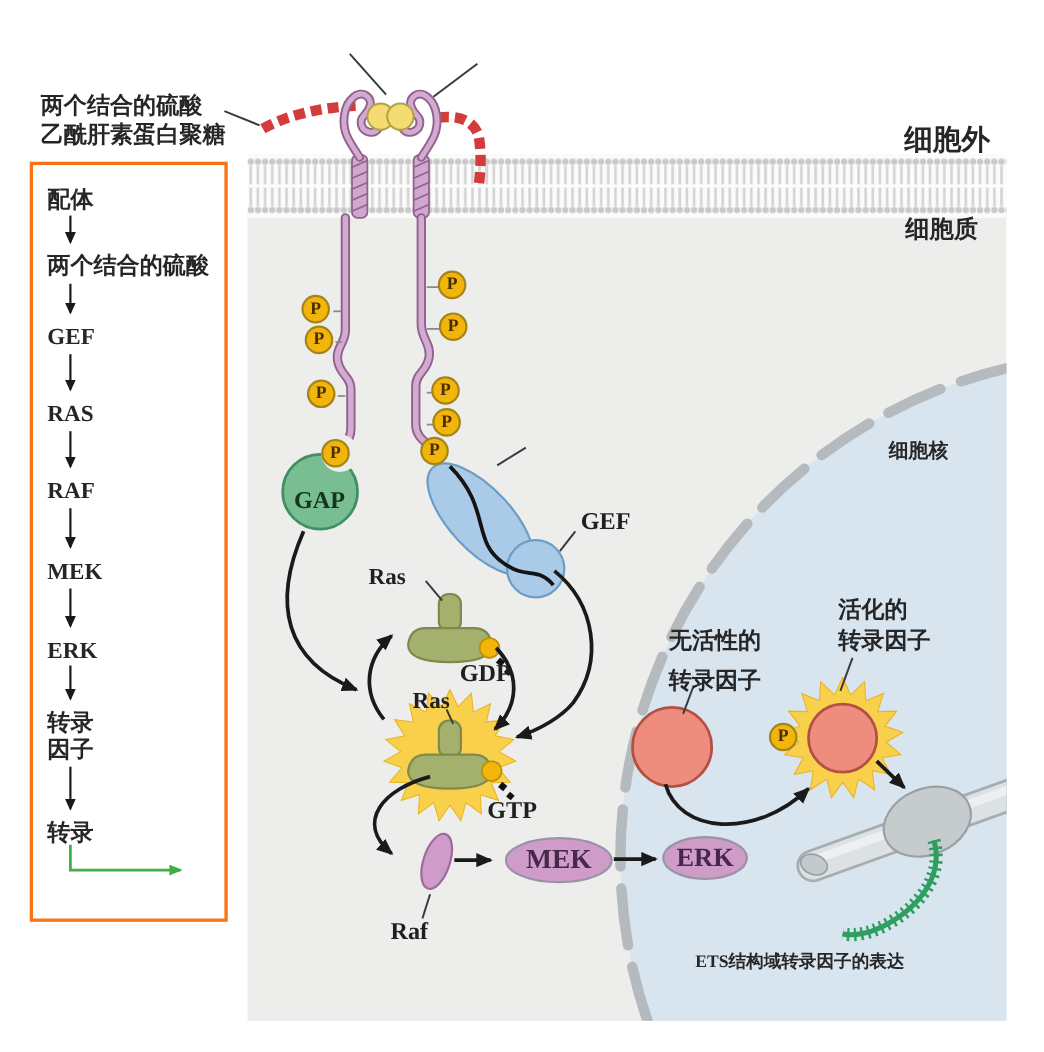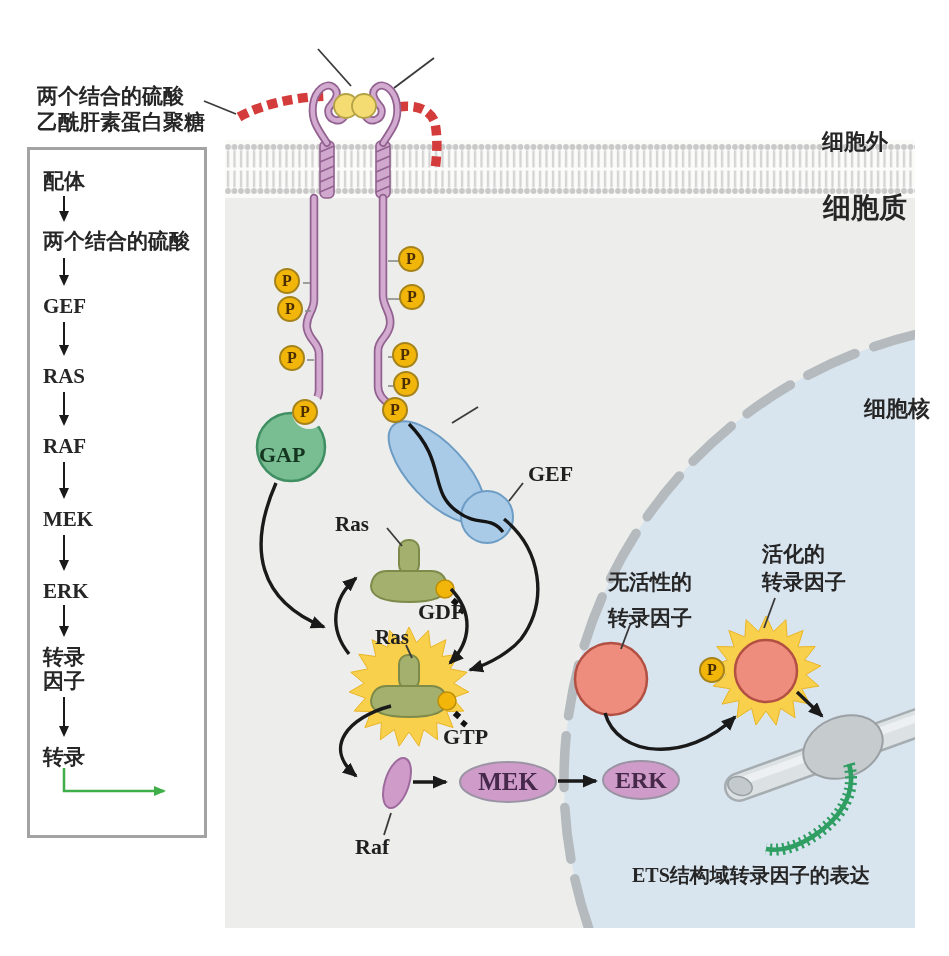--- a/index.html
+++ b/index.html
@@ -1,21 +1,21 @@
 <!DOCTYPE html>
 <html><head>
 <meta charset="utf-8">
 <style>
   html,body{margin:0;padding:0;background:#ffffff;}
   .stage{position:relative;width:949px;height:956px;background:#fff;overflow:hidden;
          font-family:"Liberation Serif",serif;}
   .art{position:absolute;left:0;top:0;z-index:2;pointer-events:none;}
   
   .pathway-box{position:absolute;left:27px;top:147px;width:174px;height:685px;
-               background:#fff;border:3px solid #a3a3a3;z-index:1;text-align:right;}
+               background:#fff;border:3px solid #f97316;z-index:1;text-align:right;}
   .box-item{position:absolute;left:13px;font:600 21px "Liberation Serif",serif;
             color:#262626;white-space:pre-line;line-height:24px;}
   
   .lbl{position:absolute;z-index:3;font:600 21px "Liberation Serif",serif;color:#262626;
        white-space:pre-line;line-height:26px;}
   .latin{font:600 22px "Liberation Serif",serif;color:#1f1f1f;}
   .kinase-txt{font:700 25px "Liberation Serif",serif;color:#46294a;text-align:center;}
   
   .pp{position:absolute;z-index:4;width:26px;height:26px;border-radius:50%;
       background:#f2b60b;border:2px solid #a5831a;box-sizing:border-box;
@@ -201,30 +201,30 @@
       <line x1="64" y1="462" x2="64" y2="497"></line>
       <line x1="64" y1="535" x2="64" y2="569"></line>
       <line x1="64" y1="605" x2="64" y2="635"></line>
       <line x1="64" y1="697" x2="64" y2="735"></line>
     </g>
     <path d="M64,768 L64,791 L164,791" fill="none" stroke="#3fae49" stroke-width="2.5" marker-end="url(#ahg)"></path>
   </svg>
 
   <div class="lbl" style="left:37px;top:83px">两个结合的硫酸
 乙酰肝素蛋白聚糖</div>
-  <div class="lbl" style="left:822px;top:129px;font-size:22px">细胞外</div>
-  <div class="lbl" style="left:823px;top:195px;font-size:28px">细胞质</div>
-  <div class="lbl" style="left:864px;top:396px;font-size:22px">细胞核</div>
+  <div class="lbl" style="left:822px;top:114px;font-size:26px">细胞外</div>
+  <div class="lbl" style="left:823px;top:195px;font-size:22px">细胞质</div>
+  <div class="lbl" style="left:808px;top:396px;font-size:18px">细胞核</div>
   <div class="lbl" style="left:608px;top:564px;line-height:36px">无活性的
 转录因子</div>
   <div class="lbl" style="left:762px;top:540px;line-height:28px">活化的
 转录因子</div>
-  <div class="lbl" style="left:632px;top:862px;font-size:20px">ETS结构域转录因子的表达</div>
-
-  <div class="lbl latin" style="left:259px;top:442px;width:63px;text-align:left;color:#14351f">GAP</div>
+  <div class="lbl" style="left:632px;top:862px;font-size:16px">ETS结构域转录因子的表达</div>
+
+  <div class="lbl latin" style="left:259px;top:442px;width:63px;text-align:center;color:#14351f">GAP</div>
   <div class="lbl latin" style="left:528px;top:461px">GEF</div>
   <div class="lbl latin" style="left:335px;top:512px;font-size:21px">Ras</div>
   <div class="lbl latin" style="left:375px;top:625px;font-size:21px">Ras</div>
   <div class="lbl latin" style="left:418px;top:599px">GDP</div>
   <div class="lbl latin" style="left:443px;top:724px">GTP</div>
   <div class="lbl latin" style="left:355px;top:834px">Raf</div>
   <div class="lbl kinase-txt" style="left:460px;top:768px;width:96px">MEK</div>
   <div class="lbl kinase-txt" style="left:603px;top:767px;width:76px;font-size:24px">ERK</div>
 
   <div class="pp" style="left:274px;top:268px">P</div>

